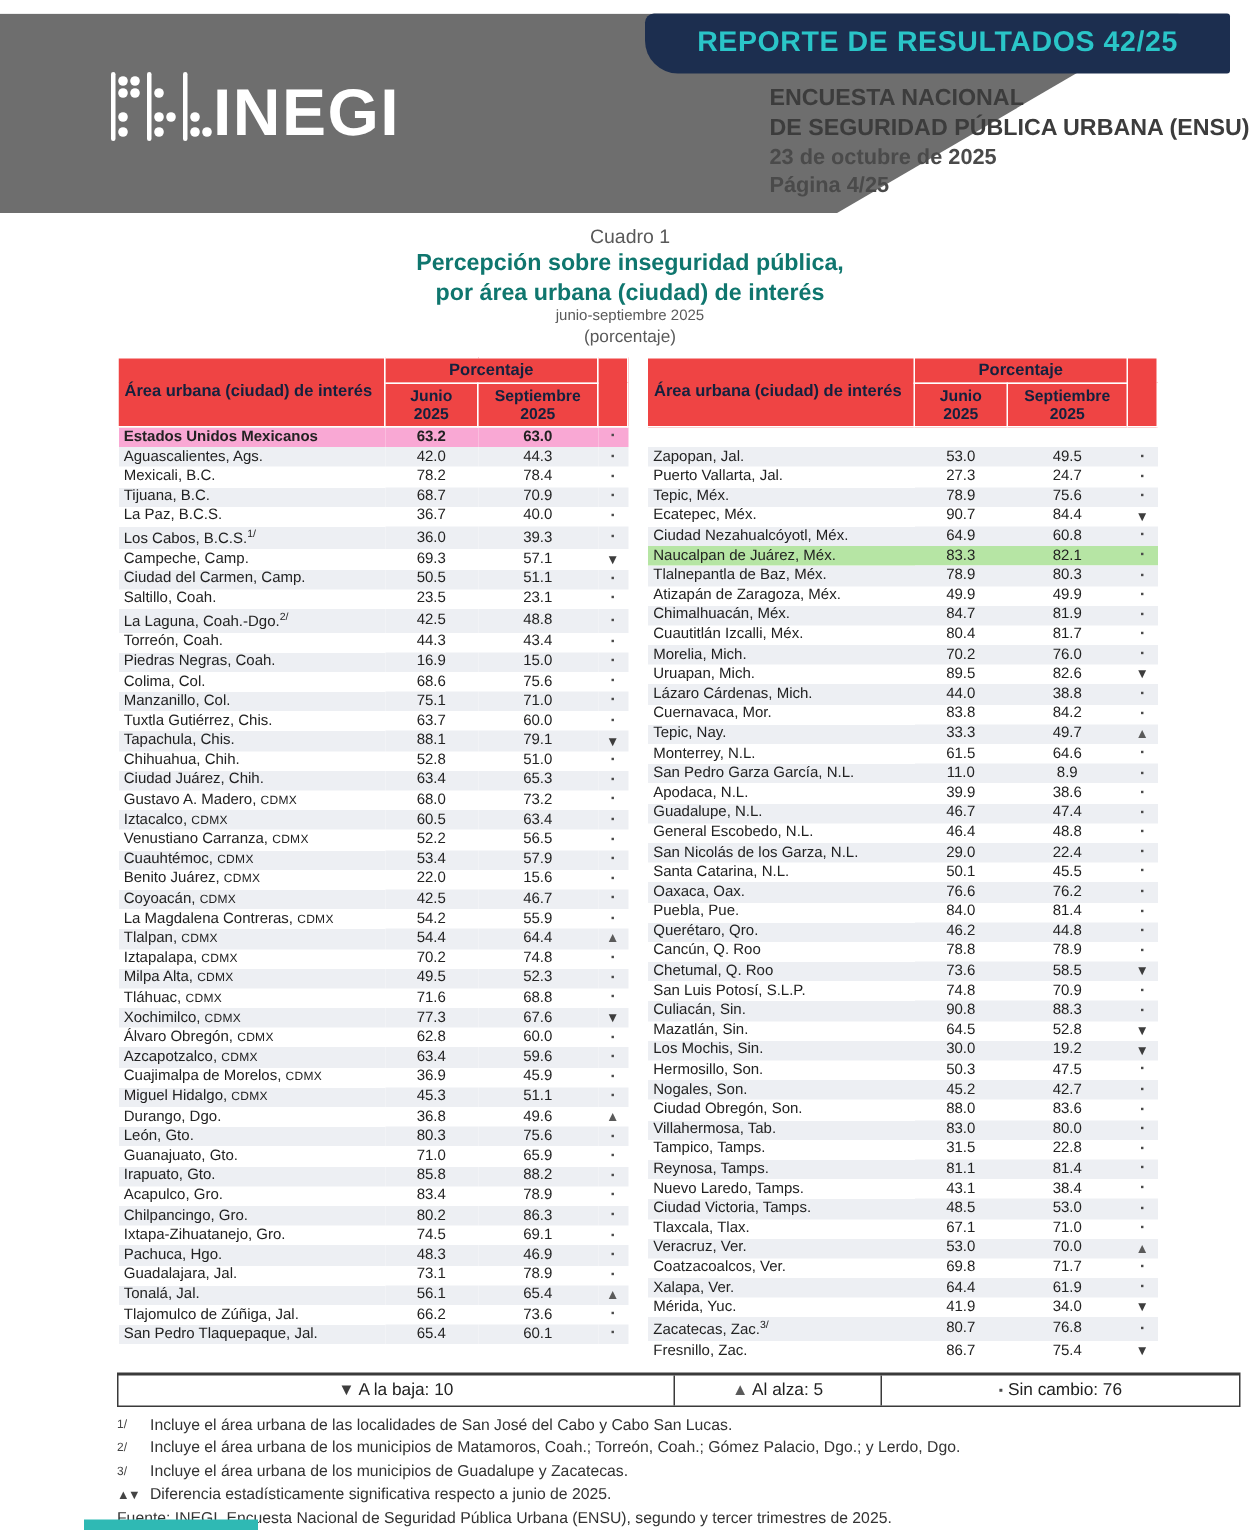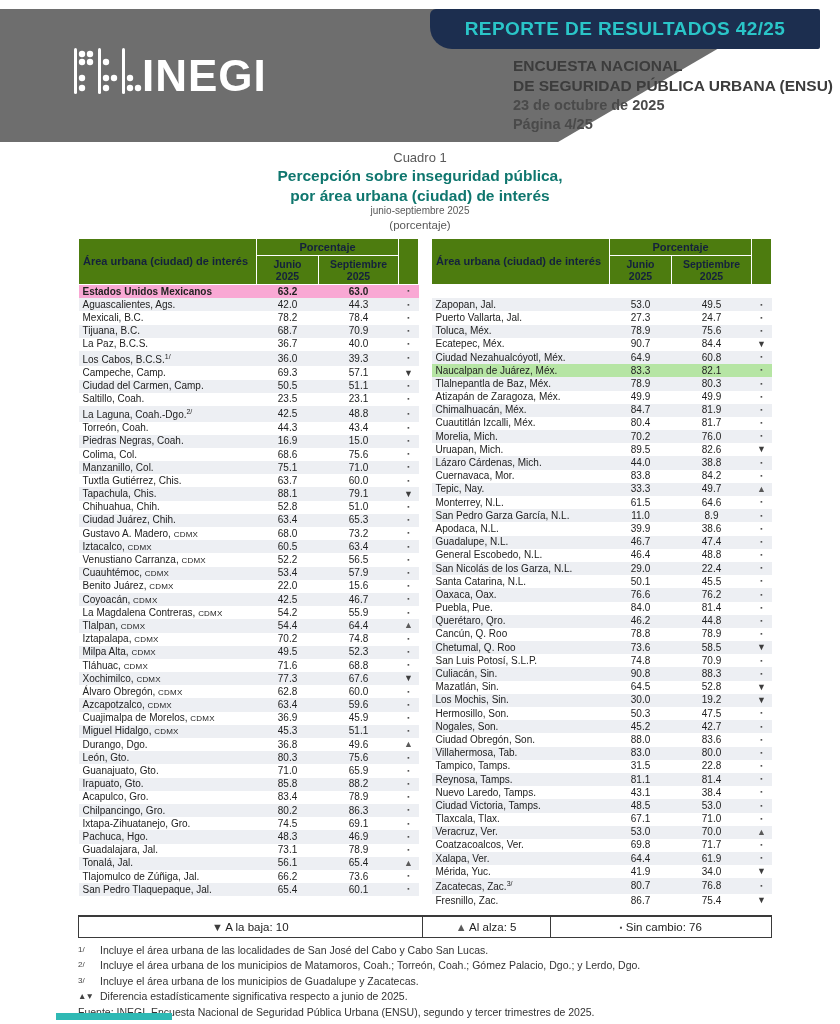--- a/index.html
+++ b/index.html
@@ -32,41 +32,41 @@
   
   .titleblock { text-align:center; margin-top:4px; line-height:1.25; }
   .cuadro { font-size:13px; color:#595959; }
   .t1 { font-size:15.5px; font-weight:bold; color:#0f766e; }
   .period { font-size:10px; color:#595959; }
   .unit { font-size:11.5px; color:#595959; }
   
   .tables { display:flex; gap:12px; margin:6px 0 0 78px; width:692px; align-items:flex-start; }
   table { border-collapse:collapse; width:340px; table-layout:fixed; }
   col.cn { width:178px; } col.cj { width:62px; } col.cs { width:80px; } col.cc { width:20px; }
-  thead th { background:#4d7c0f; color:#14213d; border:1.5px solid #fff; }
+  thead th { background:#ef4444; color:#14213d; border:1.5px solid #fff; }
   th.area { font-size:11px; text-align:left; padding:3px 4px; line-height:1.15; }
   th.pct  { font-size:11px; padding:2px 0; }
   th.mes  { font-size:10.5px; white-space:pre-line; line-height:1.15; padding:2px 0; }
   th.chgcol { width:20px; }
   tbody td { font-size:10px; line-height:1; padding:1.6px 2px; height:12.6px; }
   td.cname { text-align:left; padding-left:4px; white-space:nowrap; overflow:hidden; }
   td.val   { text-align:center; }
   td.chg   { text-align:center; }
   tr.odd   { background:#edeff3; }
   tr.total { background:#f9a8d4; font-weight:bold; }
   tr.hl    { background:#b6e5a4 !important; }
   tr.spacer td { height:13px; }
   td.chg.down { color:#3d3d3d; font-size:9px; }
   td.chg.up   { color:#5a5a5a; font-size:9px; }
   td.chg.same { color:#4a4a4a; font-size:6.5px; }
   sup { font-size:7px; vertical-align:super; }
   .cdmx { font-size:8px; letter-spacing:.2px; }
   
   .legend {
-    margin:8px 0 0 78px; width:694px; display:grid;
+    margin:8px 0 0 78px; width:749px; display:grid;
     grid-template-columns:49.5% 18.5% 32%;
     border:1.2px solid #3a3a3a; border-top:2px solid #3a3a3a;
   }
   .lcell {
     font-size:11.5px; text-align:center; padding:4px 0;
     border-left:1px solid #3a3a3a; color:#222;
   }
   .lcell:first-child { border-left:none; }
   .lcell .down { color:#3d3d3d; font-size:11px; }
   .lcell .up { color:#5a5a5a; font-size:11px; }
@@ -460,21 +460,21 @@
           <td class="val">49.5</td>
           <td class="chg same">▪</td>
         </tr>
         <tr>
           <td class="cname">Puerto Vallarta, Jal.</td>
           <td class="val">27.3</td>
           <td class="val">24.7</td>
           <td class="chg same">▪</td>
         </tr>
         <tr class="odd">
-          <td class="cname">Toluca, Méx.</td>
+          <td class="cname">Tepic, Méx.</td>
           <td class="val">78.9</td>
           <td class="val">75.6</td>
           <td class="chg same">▪</td>
         </tr>
         <tr>
           <td class="cname">Ecatepec, Méx.</td>
           <td class="val">90.7</td>
           <td class="val">84.4</td>
           <td class="chg down">▼</td>
         </tr>

